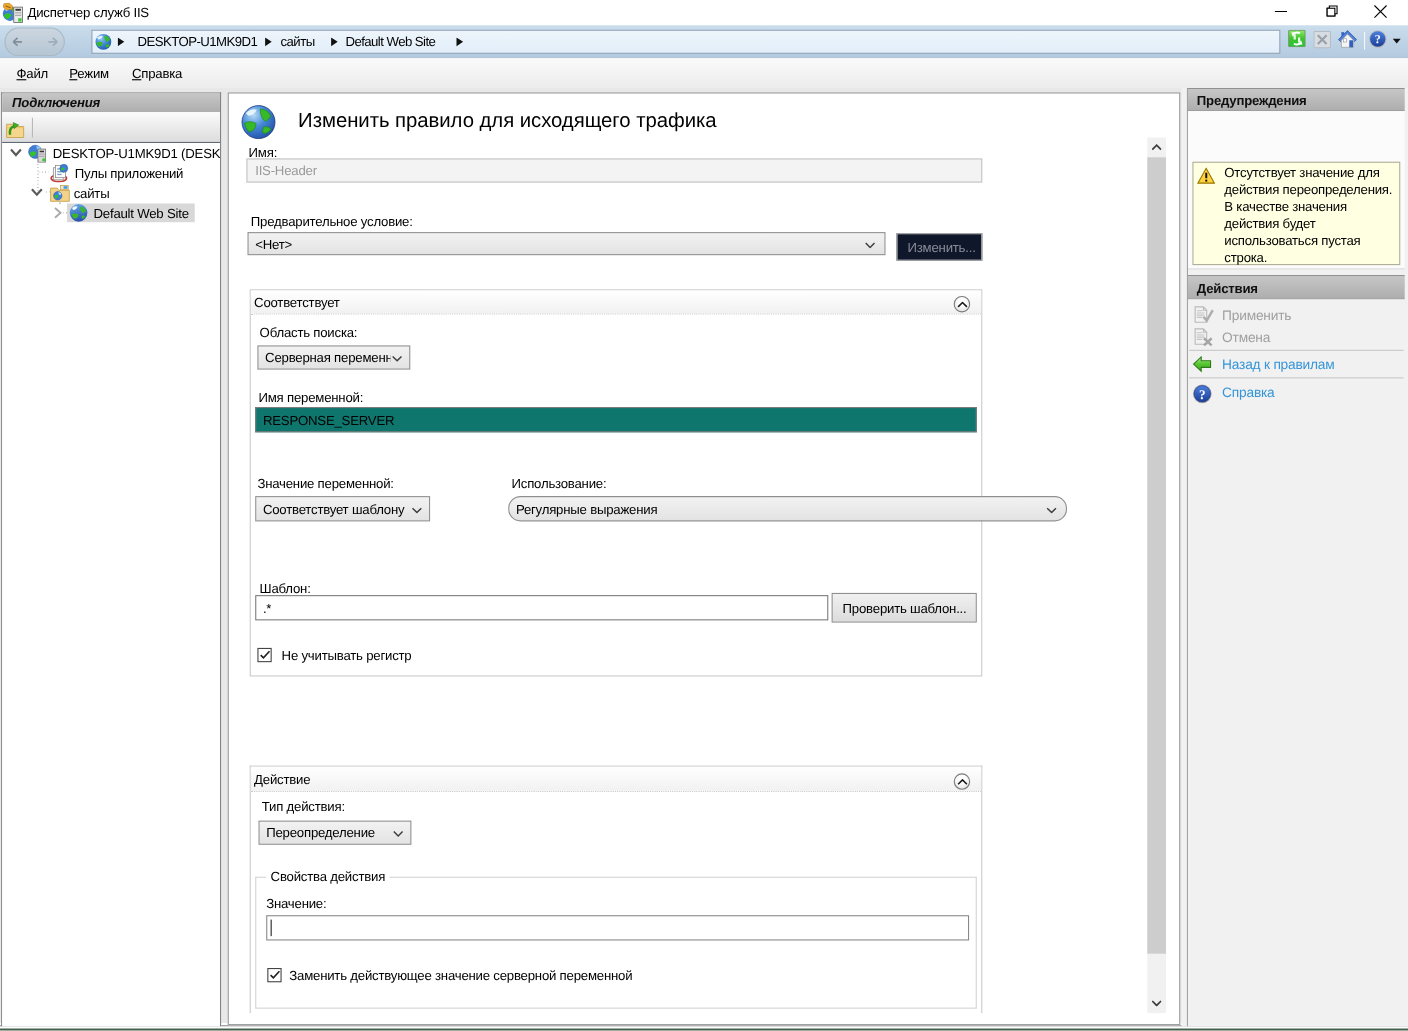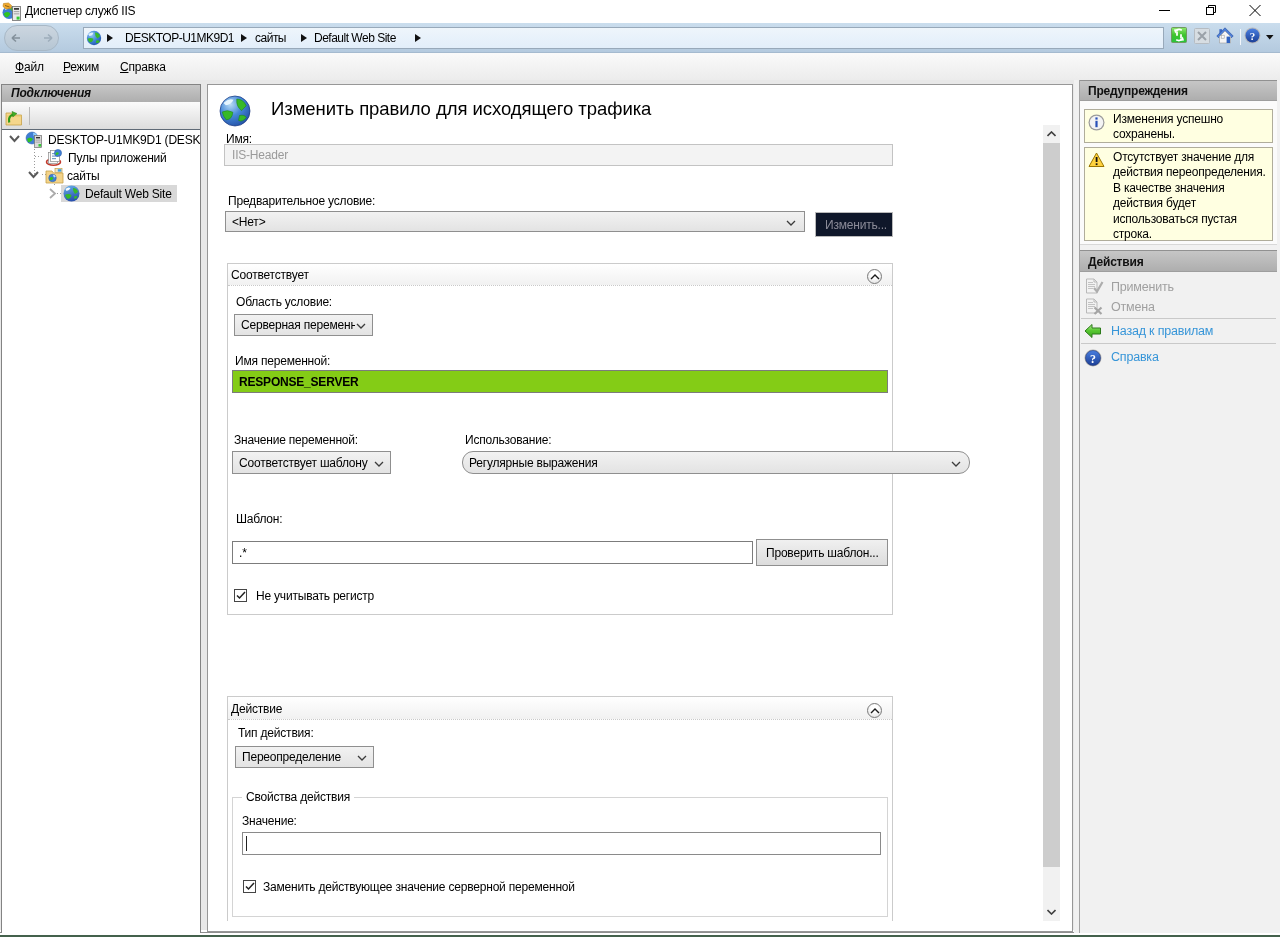--- a/index.html
+++ b/index.html
@@ -248,46 +248,46 @@
     <div class="a" style="left:9px;top:5px;color:#8b8b98;letter-spacing:-0.2px;">Изменить...</div>
   </div>
 
   <div class="a" style="left:19px;top:178px;width:666px;height:352px;border:1px solid #cbcbcb;background:#fff;">
     <div class="a" style="left:0;top:0;width:664px;height:22px;background:linear-gradient(#ffffff,#f1f1f1);border-bottom:1px dotted #c9c9c9;"></div>
     <div class="lbl" style="left:3px;top:4px;">Соответствует</div>
     <div class="circ" style="left:639px;top:5px;"></div>
     <svg class="chev" style="left:642px;top:10px;" viewBox="0 0 10 6">
         <path d="M1 5 L5 1 L9 5" stroke="#1a1a1a" stroke-width="1.4" fill="none"></path>
       </svg>
-    <div class="lbl" style="left:8px;top:31px;">Область условие:</div>
+    <div class="lbl" style="left:8px;top:31px;">Область поиска:</div>
     <div class="combo" style="left:6px;top:50px;width:139px;height:22px;">
       <div class="tx" style="overflow:hidden;width:114px;">Серверная переменн</div>
       <svg class="chev" style="right:6px;top:8px" viewBox="0 0 10 6">
           <path d="M1 1 L5 5 L9 1" stroke="#3c3c3c" stroke-width="1.3" fill="none"></path>
         </svg>
     </div>
     <div class="lbl" style="left:7px;top:90px;">Имя переменной:</div>
-    <div class="a" style="left:4px;top:106px;width:656px;height:23px;background:#84cc16;border:1px solid #7c7c7c;font-weight:bold;">
+    <div class="a" style="left:4px;top:106px;width:656px;height:23px;background:#0f766e;border:1px solid #7c7c7c;">
       <div class="a" style="left:6px;top:4px;letter-spacing:-0.2px;">RESPONSE_SERVER</div>
     </div>
     <div class="lbl" style="left:6px;top:169px;text-align:right;">Значение переменной:</div>
     <div class="combo" style="left:4px;top:187px;width:159px;height:23px;">
       <div class="tx" style="top:4px;">Соответствует шаблону</div>
       <svg class="chev" style="right:6px;top:9px" viewBox="0 0 10 6">
           <path d="M1 1 L5 5 L9 1" stroke="#3c3c3c" stroke-width="1.3" fill="none"></path>
         </svg>
     </div>
     <div class="lbl" style="left:237px;top:169px;">Использование:</div>
     <div class="combo" style="left:234px;top:187px;width:508px;height:23px;border-radius:11px;">
       <div class="tx" style="top:4px;">Регулярные выражения</div>
       <svg class="chev" style="right:8px;top:9px" viewBox="0 0 10 6">
           <path d="M1 1 L5 5 L9 1" stroke="#3c3c3c" stroke-width="1.3" fill="none"></path>
         </svg>
     </div>
-    <div class="lbl" style="left:8px;top:248px;text-align:right;">Шаблон:</div>
+    <div class="lbl" style="left:8px;top:264px;text-align:right;">Шаблон:</div>
     <div class="a" style="left:4px;top:277px;width:521px;height:23px;background:#fff;border:1px solid #7c7c7c;">
       <div class="a" style="left:6px;top:4px;letter-spacing:-0.2px;">.*</div>
     </div>
     <div class="a" style="left:528px;top:275px;width:132px;height:27px;background:linear-gradient(#f0f0f0,#dcdcdc);border:1px solid #8f8f8f;">
       <div class="a" style="left:9px;top:6px;letter-spacing:-0.2px;">Проверить шаблон...</div>
     </div>
     <div class="cb" style="left:6px;top:325px;"></div>
     <svg class="a" style="left:8px;top:327px" width="10" height="9" viewBox="0 0 10 9">
         <path d="M1 4.5 L3.5 7 L9 1" stroke="#222" stroke-width="1.5" fill="none"></path>
       </svg>
@@ -333,29 +333,20 @@
       </svg>
   </div>
 </div>
 
 <div class="a" style="left:1074px;top:80px;width:206px;height:853px;background:#f1f1f1;" id="rightpanel">
   <div class="a" style="left:5px;top:0;width:1px;height:853px;background:#a3a3a3;"></div>
   <div class="phdr" style="left:6px;top:0;width:197px;height:20.5px;border-bottom:1px solid #9e9e9e;">
     <div class="a" style="left:8px;top:3px;">Предупреждения</div>
   </div>
   <div class="a" style="left:6px;top:20.5px;width:197px;height:144px;background:#fbfbfb;border-bottom:1px solid #d8d8d8;"></div>
-  <div class="ylw" style="left:10px;top:28.5px;width:189px;height:34px;">
-    <svg class="a" style="left:3px;top:4px" width="17" height="17" viewBox="0 0 17 17">
-      <circle cx="8.5" cy="8.5" r="8" fill="#9b9b9b"></circle>
-      <circle cx="8.5" cy="8.5" r="6.8" fill="#f4f4f4"></circle>
-      <rect x="7.4" y="3.4" width="2.2" height="2.2" fill="#2950b8"></rect>
-      <rect x="7.4" y="6.8" width="2.2" height="6.4" fill="#2950b8"></rect>
-    </svg>
-    <div class="a" style="left:28px;top:2px;">Изменения успешно<br>сохранены.</div>
-  </div>
   <div class="ylw" style="left:10px;top:67px;width:189px;height:93.5px;">
     <svg class="a" style="left:3px;top:4px" width="17" height="16" viewBox="0 0 17 16">
       <path d="M8.5 1 L16 14.5 L1 14.5 Z" fill="#ffd23e" stroke="#9a7500" stroke-width="1"></path>
       <rect x="7.7" y="5" width="1.8" height="5" fill="#111"></rect>
       <rect x="7.7" y="11.3" width="1.8" height="1.8" fill="#111"></rect>
     </svg>
     <div class="a" style="left:28px;top:2px;">Отсутствует значение для действия переопределения. В качестве значения действия будет использоваться пустая строка.</div>
   </div>
   <div class="phdr" style="left:6px;top:169.5px;width:197px;height:22px;border-bottom:1px solid #9e9e9e;">
     <div class="a" style="left:8px;top:4px;">Действия</div>

